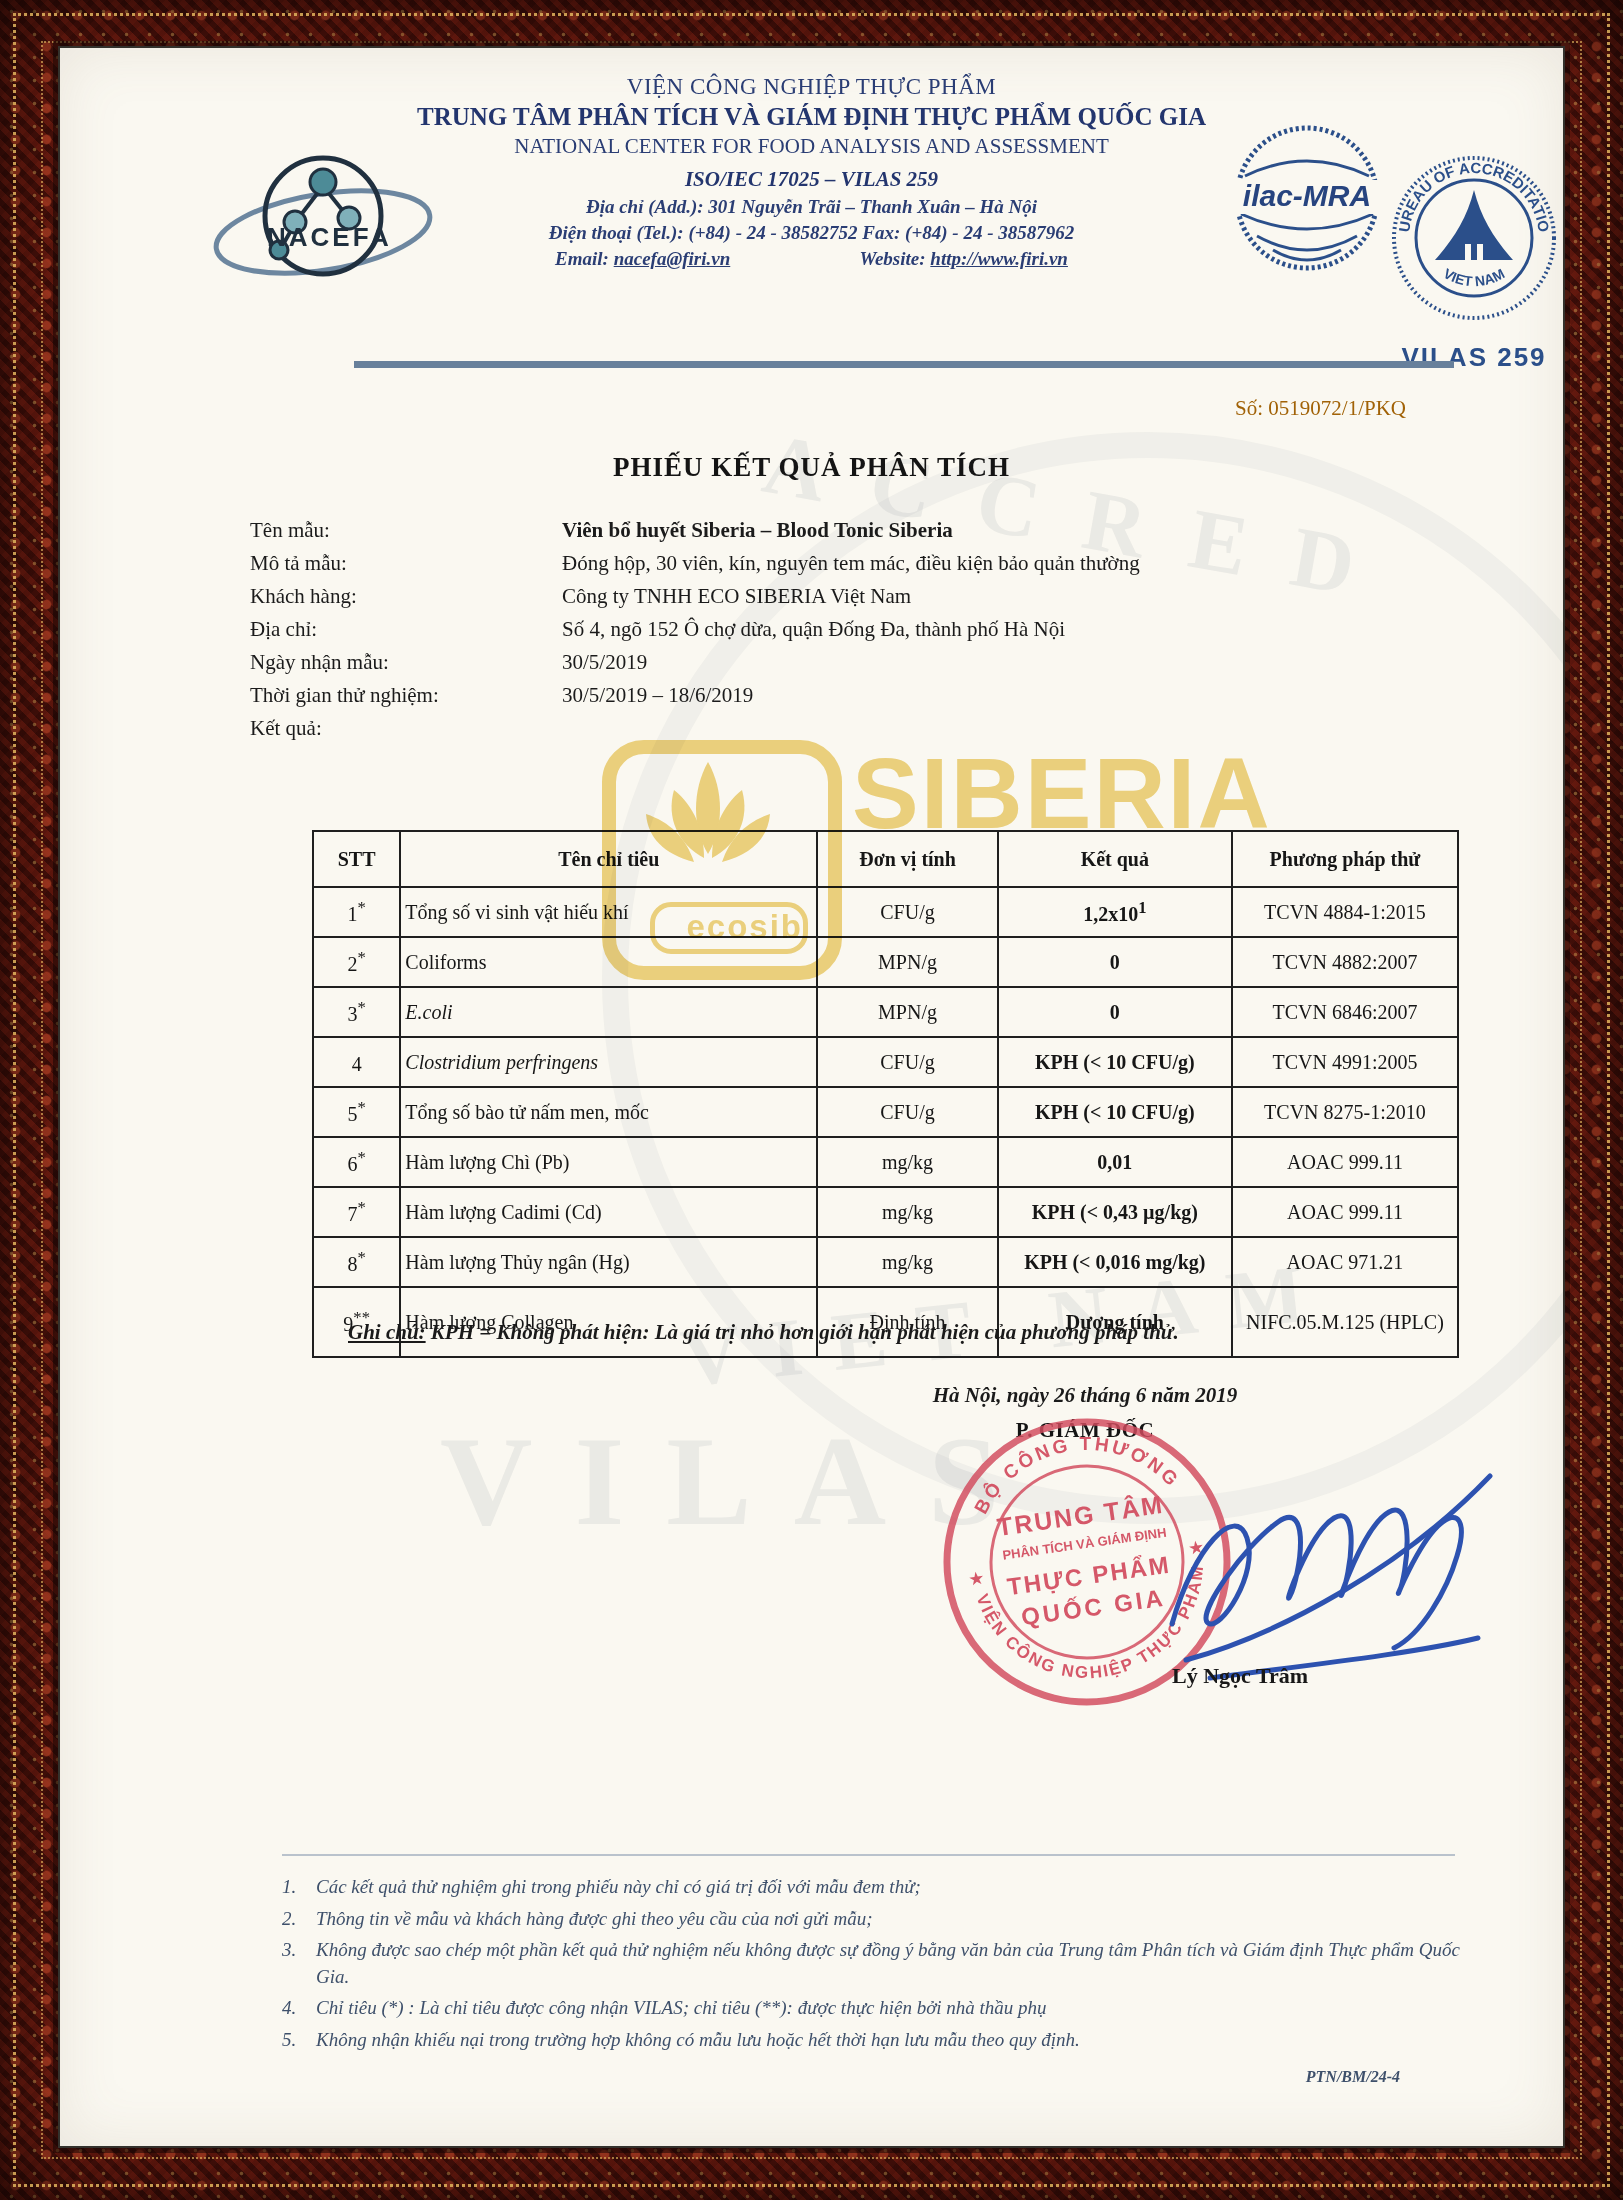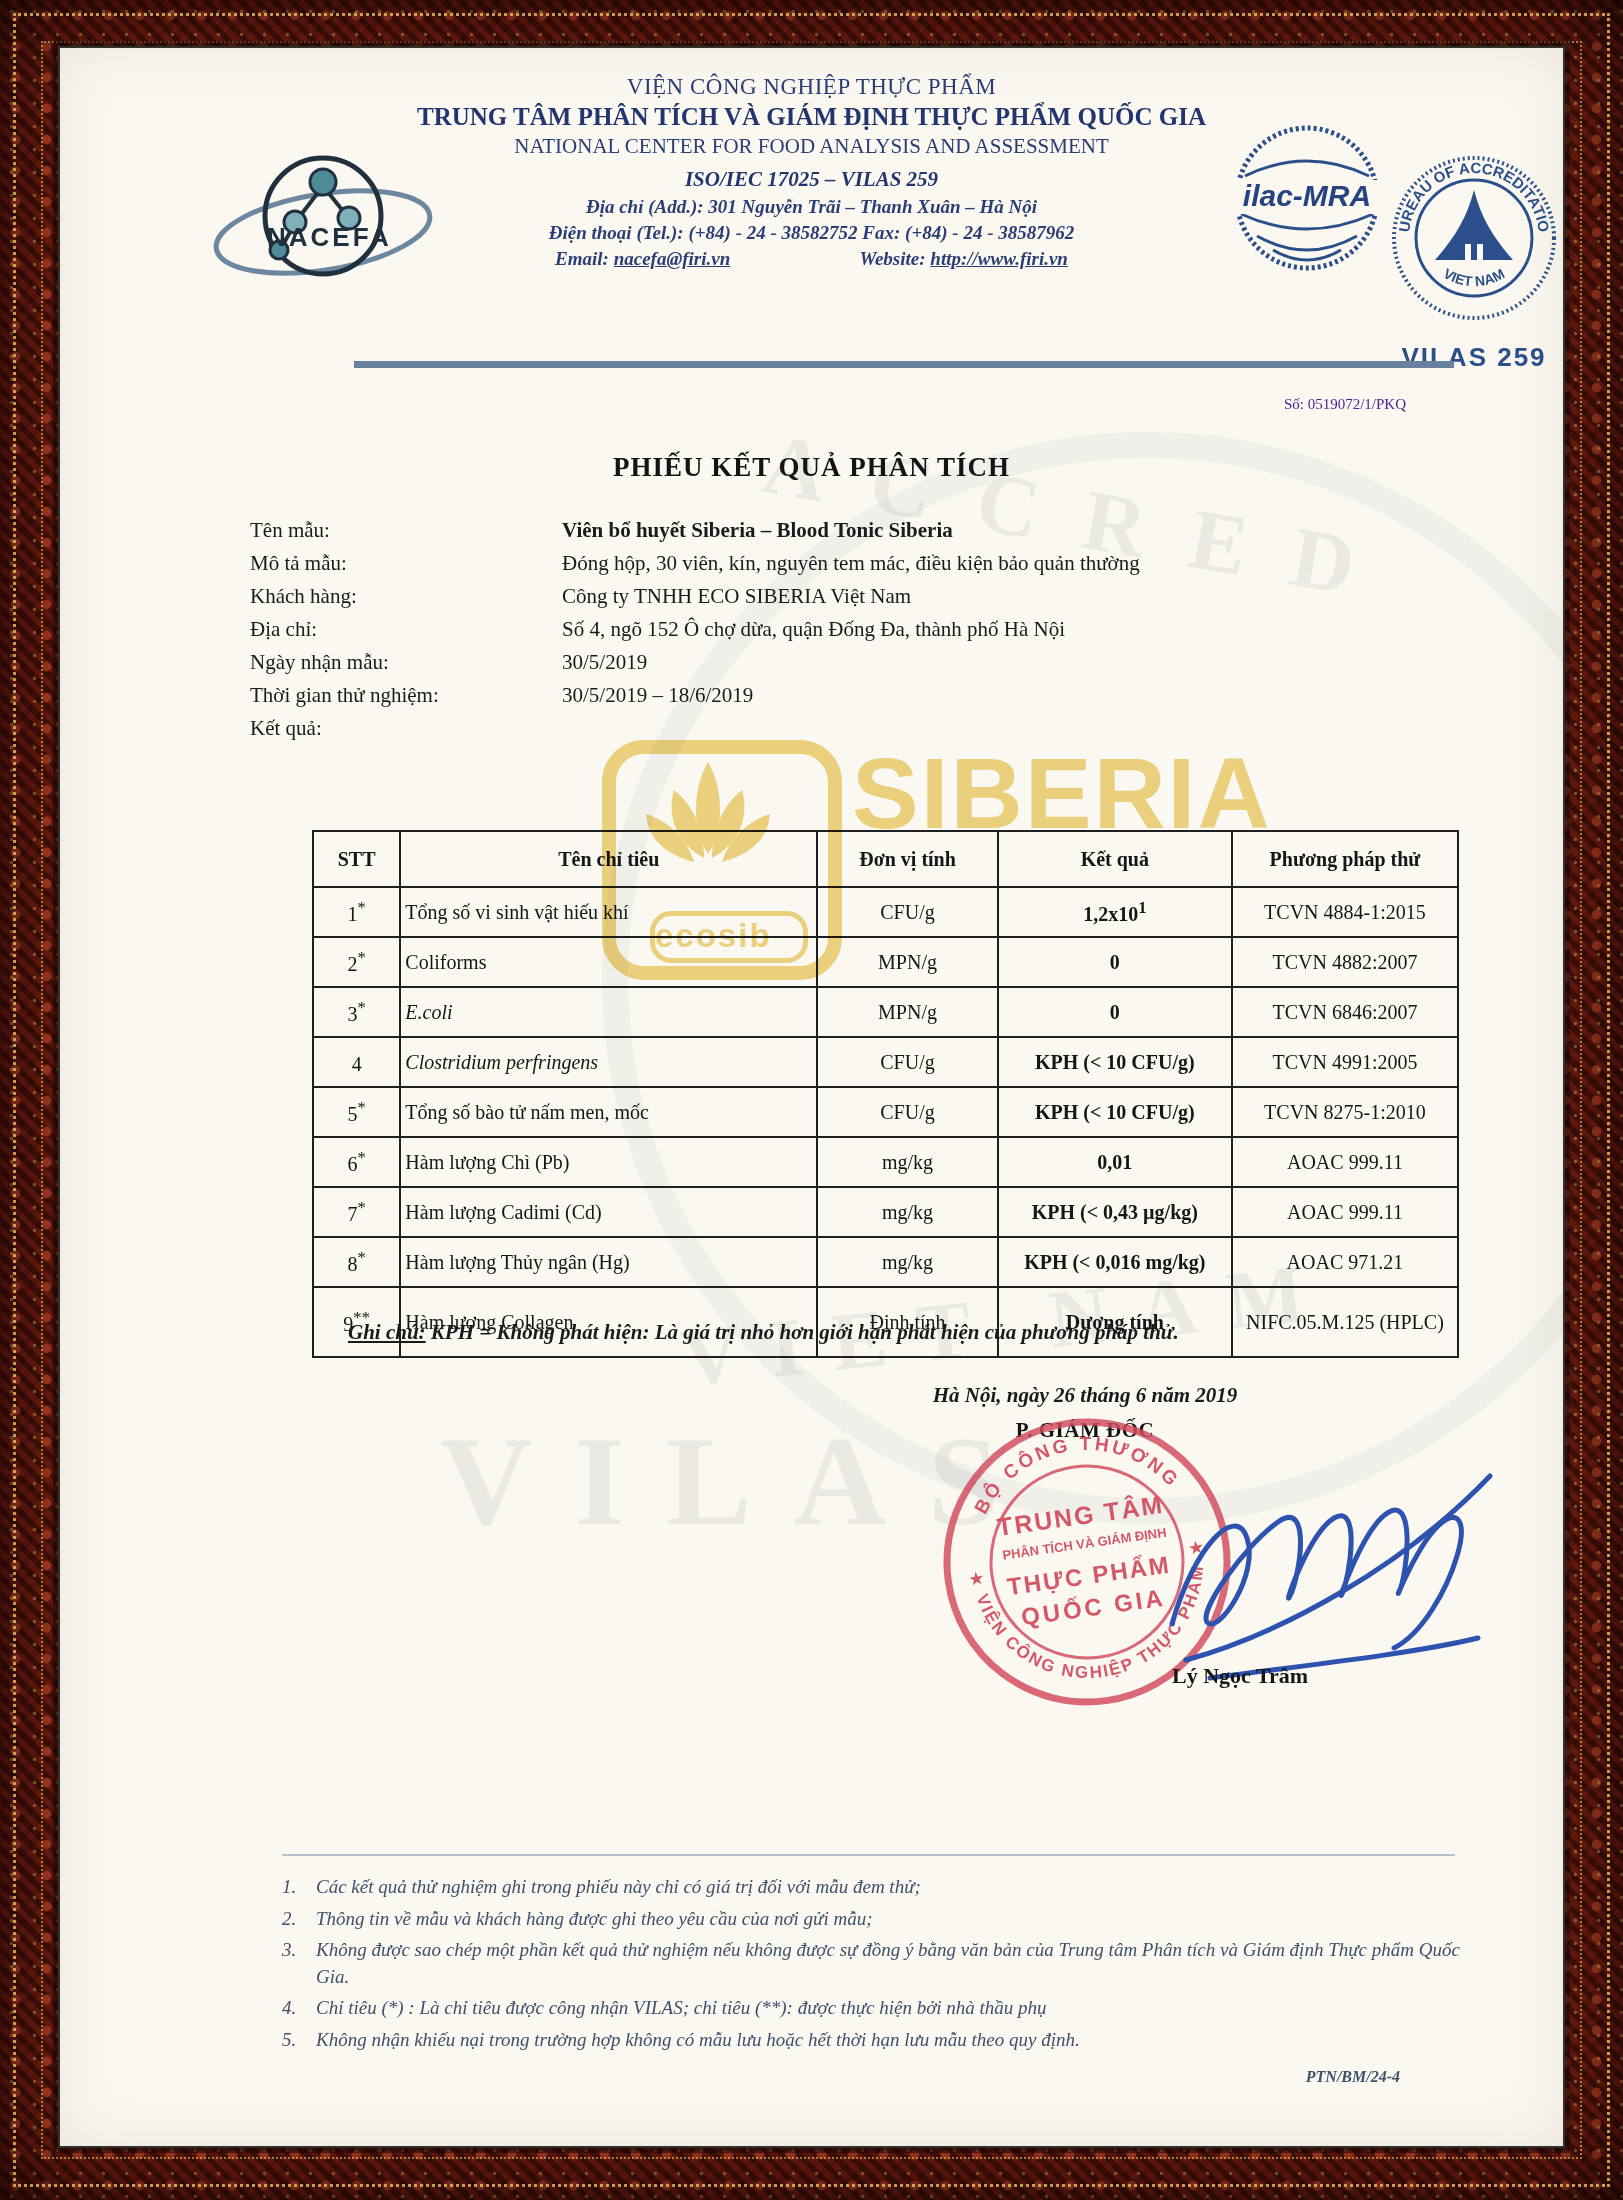--- a/index.html
+++ b/index.html
@@ -35,21 +35,21 @@
   .ghost-circle{position:absolute;border:26px solid rgba(120,126,136,.07);border-radius:50%;z-index:1;}
   
   .hdr{left:0;right:0;top:26px;text-align:center;z-index:2;}
   .hdr .l1{font-size:23px;letter-spacing:.5px;color:#2a3d74;}
   .hdr .l2{font-size:25px;font-weight:bold;color:#23356e;margin-top:3px;}
   .hdr .l3{font-size:21px;color:#2a3d74;margin-top:3px;}
   .hdr .l4{font-size:21px;font-weight:bold;font-style:italic;color:#23356e;margin-top:8px;}
   .hdr .l5,.hdr .l6,.hdr .l7{font-size:19px;font-weight:bold;font-style:italic;color:#2a3d74;margin-top:4px;}
   .hdr a{color:#2a3d74;text-decoration:underline;}
   .divider{left:294px;top:313px;width:1100px;height:7px;background:#67809b;z-index:2;}
-  .doc-number{top:348px;right:157px;font-size:15px;color:#4c1d95;z-index:2;}
+  .doc-number{top:348px;right:157px;font-size:21px;color:#a16207;z-index:2;}
   .doc-title{left:0;right:0;top:404px;text-align:center;font-size:27px;font-weight:bold;letter-spacing:1px;color:#141414;z-index:2;}
   
   .info{left:190px;top:470px;width:1230px;z-index:2;}
   .info .row{display:flex;min-height:33px;font-size:21px;color:#1b1b1b;}
   .info .lab{width:312px;flex:none;}
   .info .val{flex:1;}
   .info .row:first-child .val{font-weight:bold;}
   
   table.results{left:252px;top:782px;width:1147px;border-collapse:collapse;z-index:2;position:absolute;background:transparent;}
   table.results th, table.results td{border:2px solid #1f1f1f;font-size:20px;color:#161616;padding:4px 4px;}
@@ -75,21 +75,21 @@
   .foot-line{left:222px;top:1806px;width:1173px;height:2px;background:#b9c2cc;z-index:2;}
   .notes{left:222px;top:1826px;width:1195px;z-index:2;}
   .notes .nrow{display:flex;font-size:19px;font-style:italic;color:#3e506b;line-height:1.4;margin-bottom:5px;}
   .notes .n{width:34px;flex:none;}
   .notes .t{flex:1;}
   .doc-code{top:2020px;right:163px;font-size:16px;font-style:italic;font-weight:bold;color:#3e506b;z-index:2;}
   
   .wm{position:absolute;left:542px;top:680px;width:640px;height:290px;z-index:7;mix-blend-mode:multiply;opacity:.85;pointer-events:none;}
   .wm-box{position:absolute;left:0;top:12px;width:212px;height:212px;border:14px solid #ecce6d;border-radius:42px;}
   .wm-badge{position:absolute;left:34px;top:148px;width:148px;height:42px;border:5px solid #ecce6d;border-radius:21px;
-    color:#ecce6d;font-size:33px;font-weight:bold;text-align:left;line-height:40px;font-family:"Liberation Sans",sans-serif;letter-spacing:2px;margin-top:9px;}
+    color:#ecce6d;font-size:33px;font-weight:bold;text-align:right;line-height:40px;font-family:"Liberation Sans",sans-serif;letter-spacing:2px;}
   .wm-text{position:absolute;left:250px;top:18px;font-family:"Liberation Sans",sans-serif;font-weight:bold;color:#ecce6d;line-height:.95;}
   .wm-text .b1{font-size:100px;letter-spacing:8px;}
   .wm-text .b2{font-size:100px;letter-spacing:2px;}
 </style>
 </head>
 <body>
 
 <div class="frame"></div>
 
 <div class="paper">

